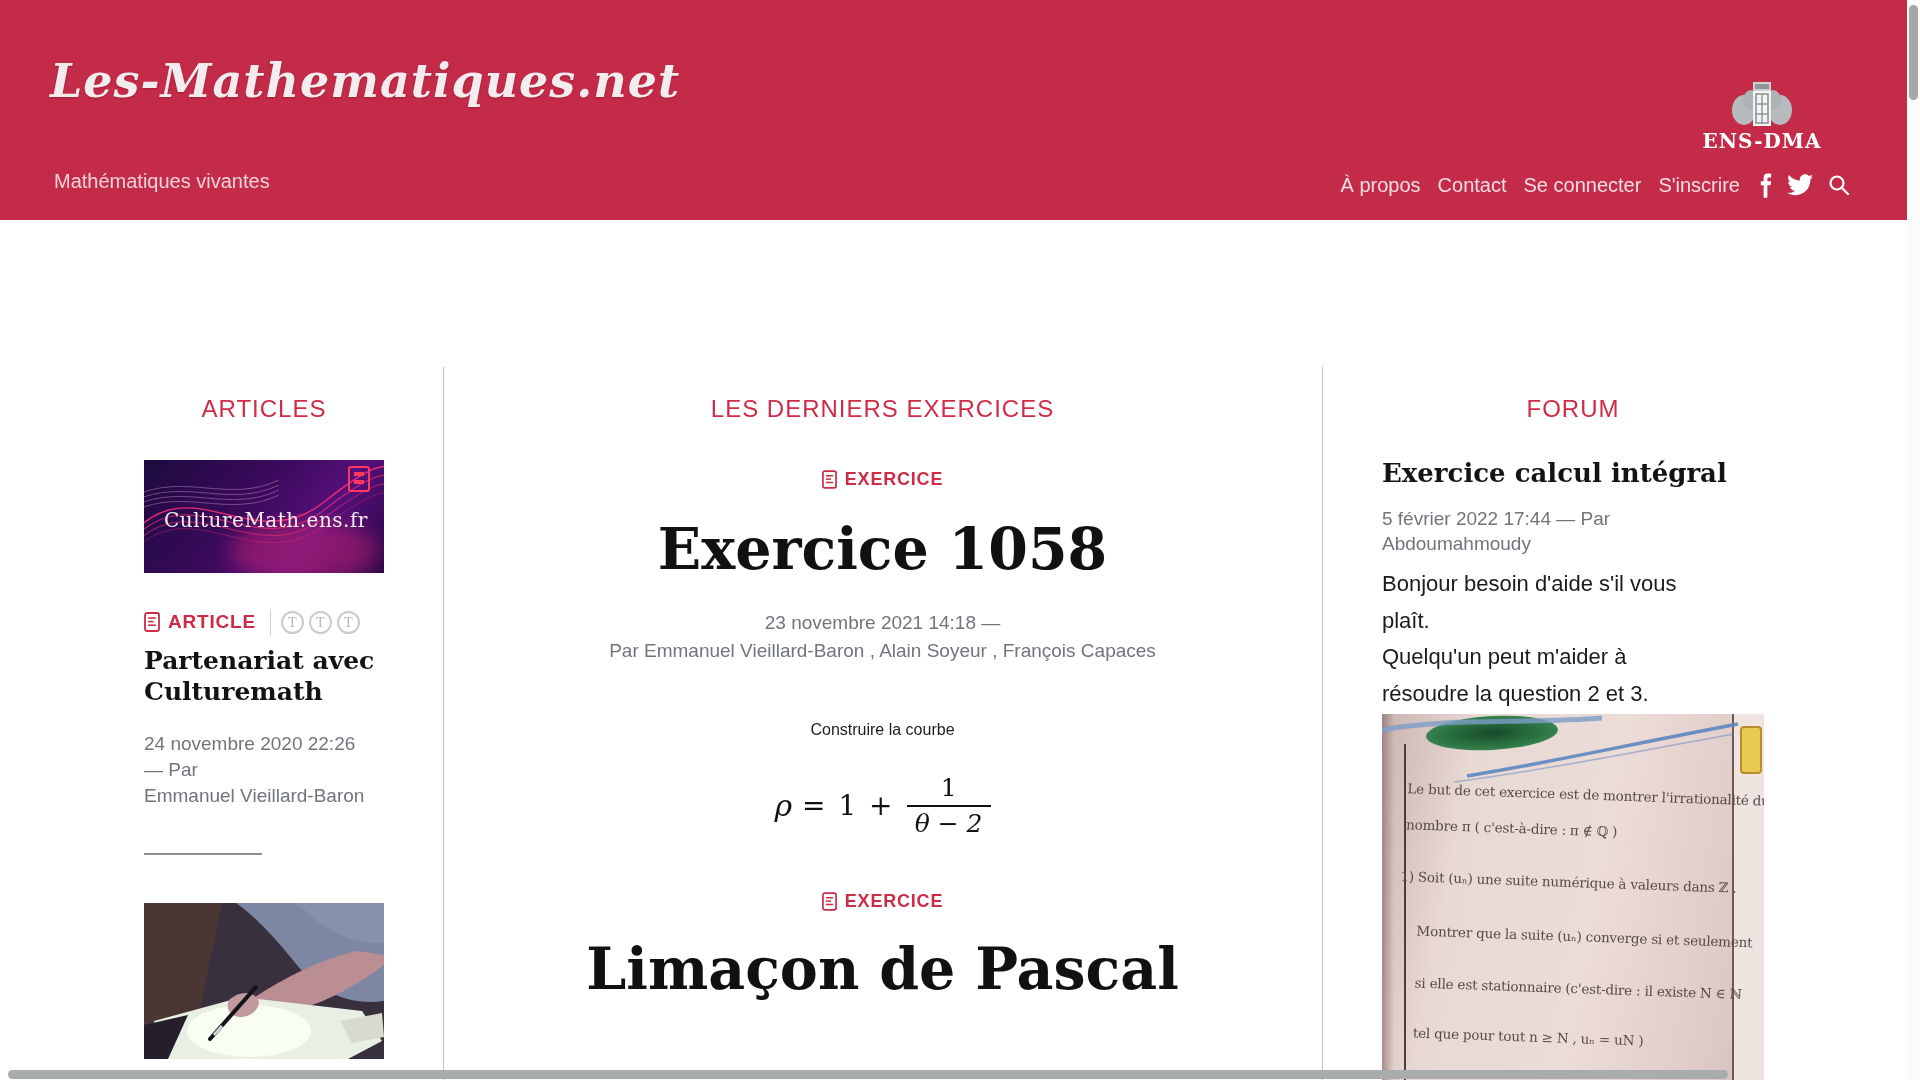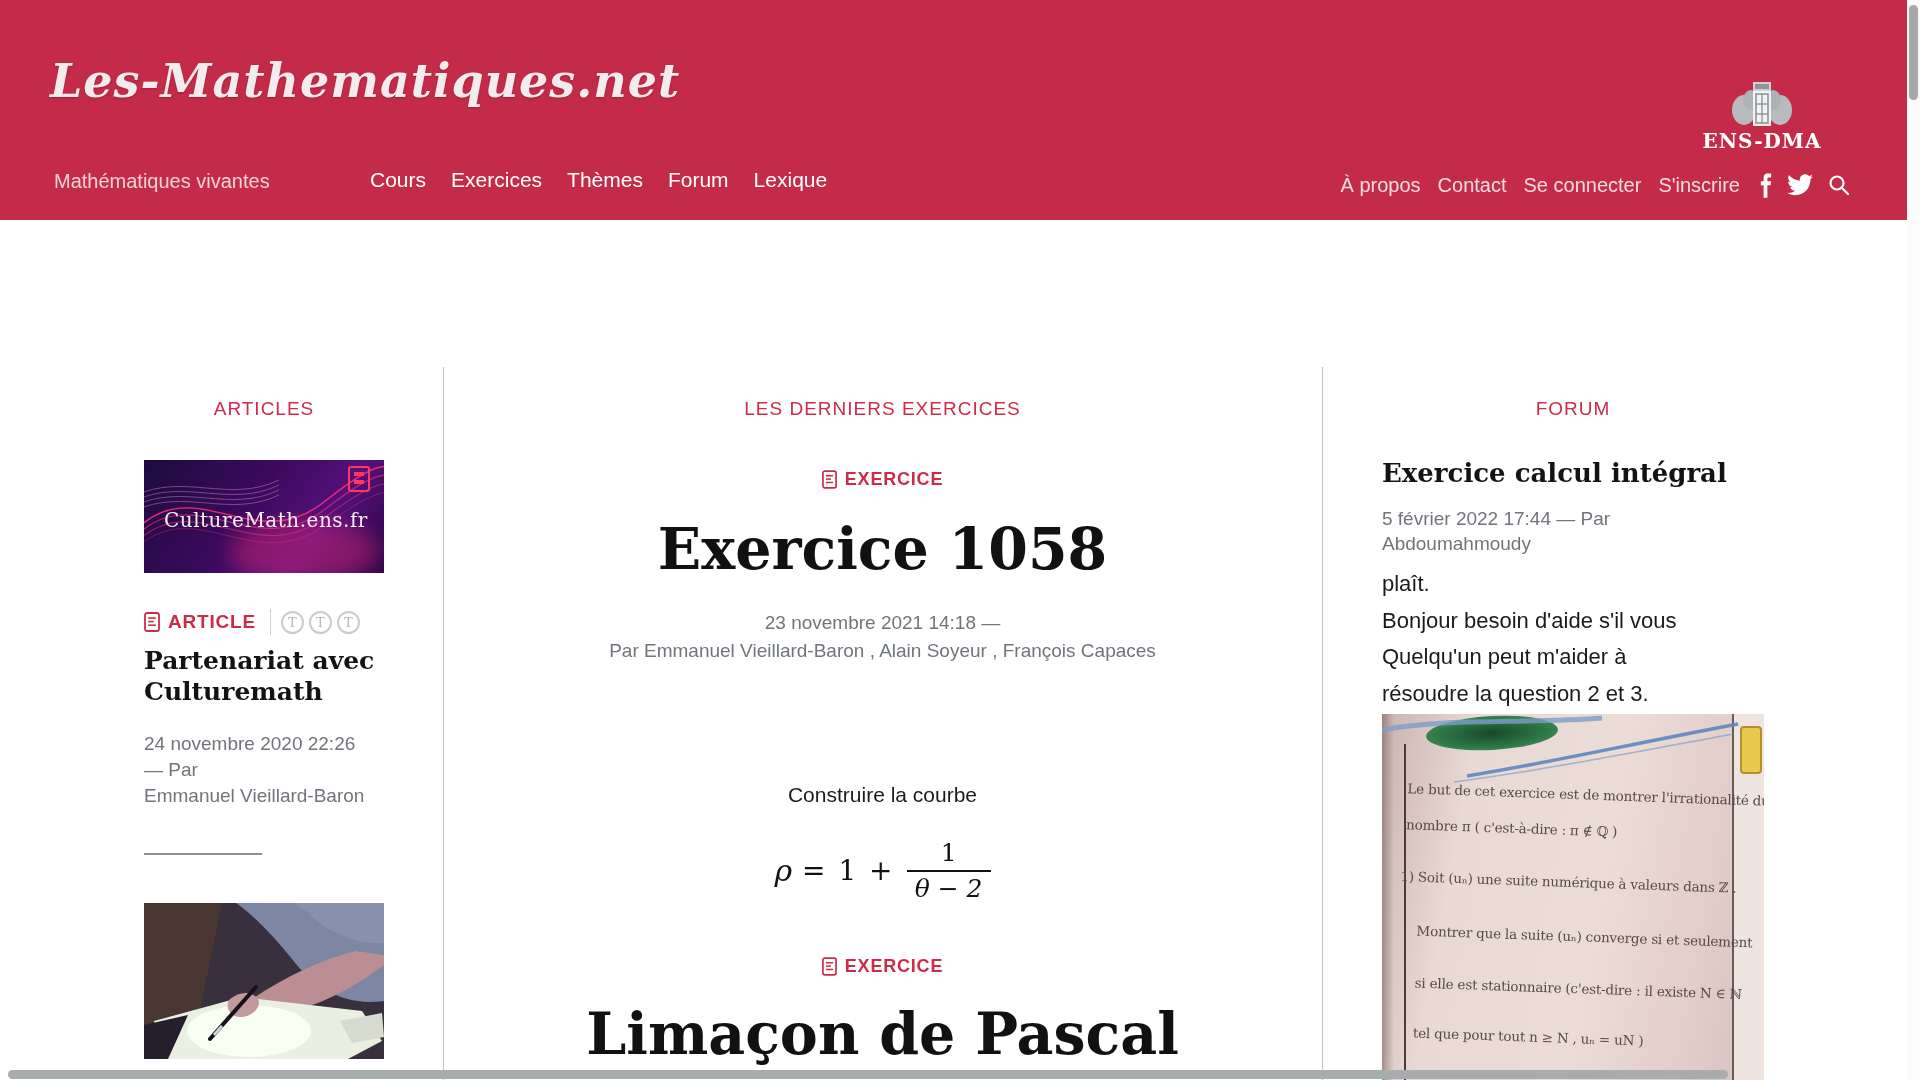--- a/index.html
+++ b/index.html
@@ -28,21 +28,21 @@
   
   .vtrack { position:absolute; left:1907px; top:0; width:13px; height:1080px; background:#fbfbfb; z-index:20; }
   .vthumb { position:absolute; left:2px; top:5px; width:9px; height:95px; border-radius:5px; background:#a4a8a9; }
   .hthumb { position:absolute; left:8px; top:1070px; width:1720px; height:9px; border-radius:5px;
             background:#a9acad; z-index:20; }
 
   
   .vdivider { position:absolute; top:367px; width:1px; height:713px; background:#c2c2c2; }
   .vdivider.d1 { left:443px; } .vdivider.d2 { left:1322px; }
 
-  .col-title { font-size:19px; letter-spacing:1px; color:#d02b47; text-align:center; line-height:27px; }
+  .col-title { font-size:24px; letter-spacing:1px; color:#d02b47; text-align:center; line-height:27px; }
 
   
   .col-articles { position:absolute; left:144px; top:395px; width:240px; }
   .art-img1 { position:relative; margin-top:38px; width:240px; height:113px; overflow:hidden; cursor:pointer;
               background:linear-gradient(125deg,#1c0b3e 0%, #3d0a5e 45%, #55107a 70%, #2a0747 100%); }
   .art-img1 .cm-text { position:absolute; left:20px; top:48px; font-family:"DejaVu Serif", serif;
               font-size:20px; color:#f6f0f2; letter-spacing:.5px; }
   .cm-logo { position:absolute; left:204px; top:6px; width:22px; height:26px; border:2px solid #ff3860;
              border-radius:3px; }
   .cm-logo:before, .cm-logo:after { content:""; position:absolute; left:4px; right:4px; height:4px;
@@ -63,21 +63,21 @@
 
   
   .col-center { position:absolute; left:443px; top:395px; width:879px; text-align:center; }
   .badge-row.center { display:inline-flex; margin-top:44px; }
   .badge-row.center .badge-label { font-size:18px; }
   .ex-h1 { margin-top:24px; font-family:"DejaVu Serif", serif; font-weight:bold; font-size:57px;
            line-height:64px; color:#111; cursor:pointer; }
   .ex-h1.second { margin-top:22px; }
   .ex-date { margin-top:30px; font-size:19px; line-height:24px; color:#70757c; }
   .ex-authors { margin-top:4px; font-size:19px; line-height:24px; color:#70757c; }
-  .ex-prompt { margin-top:119px; font-size:21px; line-height:26px; color:#1c1c1c; }
+  .ex-prompt { margin-top:54px; font-size:16px; line-height:26px; color:#1c1c1c; }
   .formula { margin-top:24px; height:78px; display:flex; justify-content:center; align-items:center;
              font-family:"DejaVu Serif", serif; color:#111; }
   .formula .rho { font-style:italic; font-size:30px; margin-right:10px; }
   .formula .mid { font-size:28px; letter-spacing:2px; }
   .frac { display:inline-flex; flex-direction:column; align-items:center; margin-left:12px; }
   .frac .num { font-size:25px; line-height:28px; }
   .frac .bar { width:84px; height:2px; background:#111; margin:3px 0; }
   .frac .den { font-size:25px; line-height:28px; font-style:italic; }
   .badge2 { margin-top:26px; }
 
@@ -110,27 +110,20 @@
 </style>
 </head>
 <body>
 
 <div class="page">
 
   <header class="header">
     <div class="logo">Les-Mathematiques.net</div>
     <div class="tagline">Mathématiques vivantes</div>
 
-    <nav class="main-nav">
-      <a class="nav-item">Cours</a>
-      <a class="nav-item">Exercices</a>
-      <a class="nav-item">Thèmes</a>
-      <a class="nav-item">Forum</a>
-      <a class="nav-item">Lexique</a>
-    </nav>
 
     <div class="util-links">
       <a class="util-link">À propos</a>
       <a class="util-link">Contact</a>
       <a class="util-link">Se connecter</a>
       <a class="util-link">S'inscrire</a>
     </div>
 
     <div class="social">
       <span>
@@ -292,22 +285,22 @@
     <div class="col-title">FORUM</div>
 
     <h3 class="forum-title">Exercice calcul intégral</h3>
 
     <div class="forum-meta">
       <div>5 février 2022 17:44 — Par</div>
       <div>Abdoumahmoudy</div>
     </div>
 
     <div class="forum-body">
+      <div>Bonjour besoin d'aide s'il vous</div>
       <div>plaît.</div>
-      <div>Bonjour besoin d'aide s'il vous</div>
       <div>Quelqu'un peut m'aider à</div>
       <div>résoudre la question 2 et 3.</div>
     </div>
 
     <div class="forum-photo">
       <div class="ph-edge-left"></div>
       <div class="ph-strip"></div>
       <div class="ph-yellow"></div>
       <div class="ph-line-left"></div>
       <div class="ph-line-right"></div>

